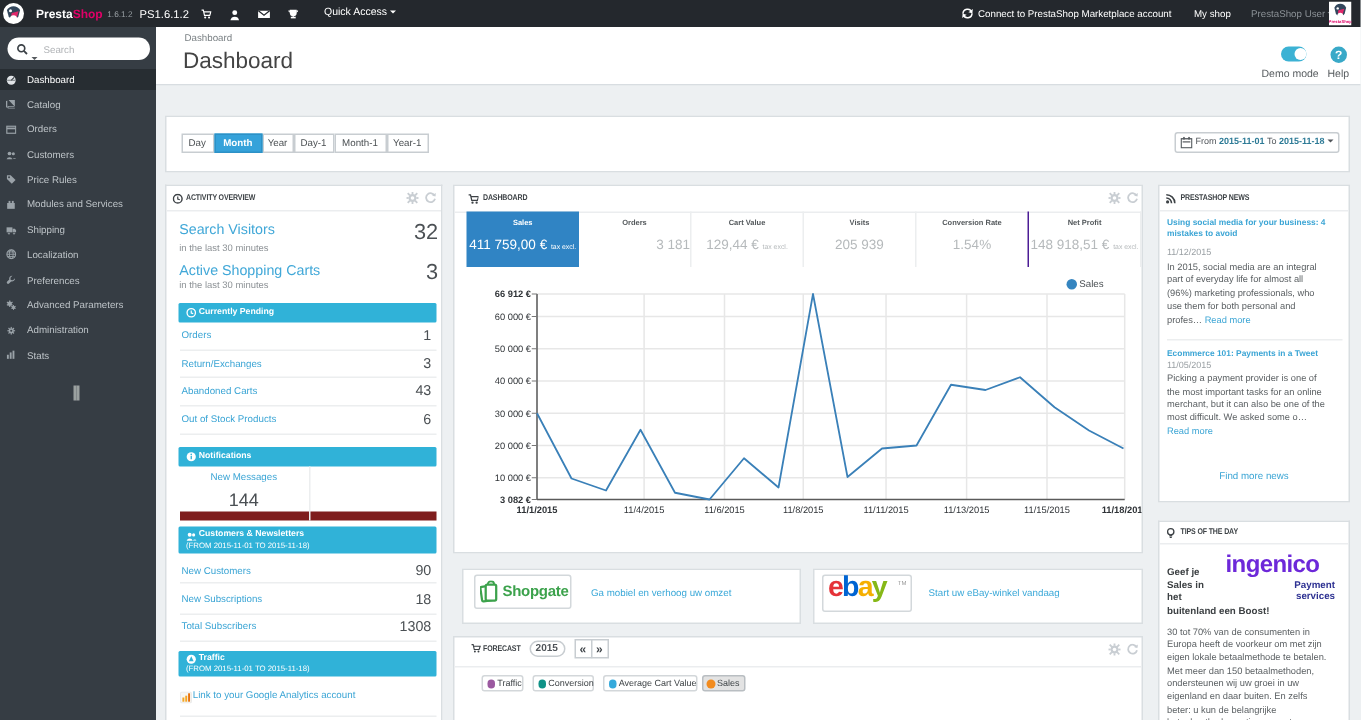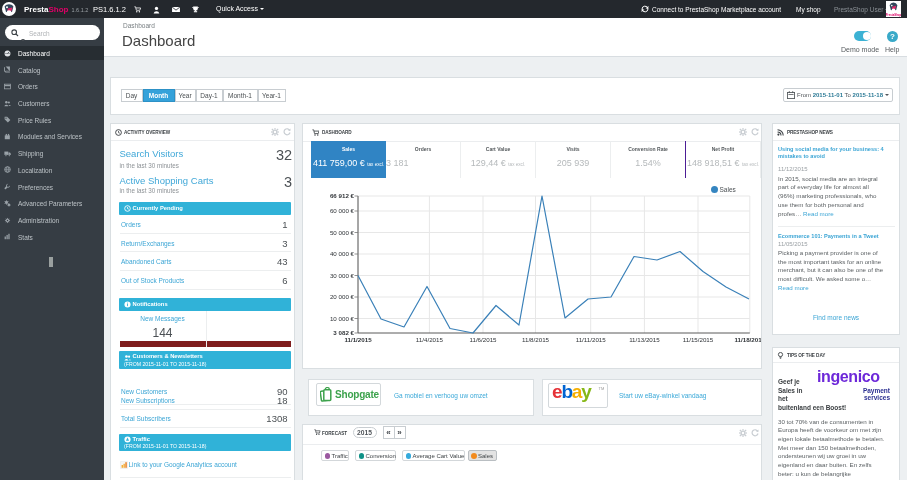--- a/index.html
+++ b/index.html
@@ -273,21 +273,21 @@
 <div class="abs" style="left:119px;top:351px;width:172px;height:18px;background:#30b2d8;border-radius:1px;color:#fff;">
     <svg class="abs" style="left:5px;top:2.8px" width="7" height="7" viewBox="0 0 8 8">
       <circle cx="2.8" cy="2.8" r="1.5" fill="#fff"></circle>
       <circle cx="5.8" cy="3" r="1.2" fill="#fff"></circle>
       <path d="M0.5 7.5 A2.4 2.4 0 0 1 5.1 7.5 Z" fill="#fff"></path>
       <path d="M5.2 7.2 A1.9 1.9 0 0 1 8.2 7.2 Z" fill="#fff"></path>
     </svg>
     <div style="position:absolute;left:13.5px;top:2px;font-size:5.8px;font-weight:bold;white-space:nowrap;">Customers &amp; Newsletters</div>
     <div style="position:absolute;left:5px;top:9.5px;font-size:5.2px;white-space:nowrap;">(FROM 2015-11-01 TO 2015-11-18)</div>
   </div>
-<div class="row" style="top:369px;height:36px;">
+<div class="row" style="top:369px;height:20px;">
     <span class="lbl" style="top:62%;">New Customers</span>
     <span class="val" style="top:62%;">90</span>
   </div>
 <div class="row" style="top:391.5px;height:18.3px;">
     <span class="lbl">New Subscriptions</span>
     <span class="val">18</span>
   </div>
 <div class="row" style="top:409.8px;height:18.2px;">
     <span class="lbl">Total Subscribers</span>
     <span class="val">1308</span>
@@ -332,21 +332,21 @@
     <path d="M6.8 2.5 A3 3 0 1 0 7 4.5" fill="none" stroke="#c9ced3" stroke-width="1.2"></path>
     <path d="M7.6 0.6 L7.3 3 L5 2.4 Z" fill="#c9ced3"></path>
   </svg>
 <div class="abs" style="left:303px;top:140.5px;width:458px;border-top:1px solid #ebedef;"></div>
 <div class="abs" style="left:311px;top:141.4px;width:75px;height:37px;background:#3084c4;color:#fff;">
     <div style="text-align:center;font-size:5px;font-weight:bold;margin-top:5px;">Sales</div>
     <div style="text-align:center;font-size:9px;margin-top:6px;white-space:nowrap;">411 759,00 € <span style="font-size:4.6px;">tax excl.</span></div>
   </div>
 <div class="abs" style="left:386px;top:141.4px;width:75px;height:37px;border-right:1px solid #eceeef;">
     <div style="text-align:center;font-size:5px;font-weight:bold;color:#54595c;margin-top:5px;">Orders</div>
-    <div style="text-align:left;font-size:9px;color:#b5b9bb;margin-top:6px;white-space:nowrap;">3 181</div>
+    <div style="text-align:right;font-size:9px;color:#b5b9bb;margin-top:6px;white-space:nowrap;">3 181</div>
   </div>
 <div class="abs" style="left:461px;top:141.4px;width:75px;height:37px;border-right:1px solid #eceeef;">
     <div style="text-align:center;font-size:5px;font-weight:bold;color:#54595c;margin-top:5px;">Cart Value</div>
     <div style="text-align:center;font-size:9px;color:#b5b9bb;margin-top:6px;white-space:nowrap;">129,44 € <span style="font-size:4.6px;">tax excl.</span></div>
   </div>
 <div class="abs" style="left:536px;top:141.4px;width:75px;height:37px;border-right:1px solid #eceeef;">
     <div style="text-align:center;font-size:5px;font-weight:bold;color:#54595c;margin-top:5px;">Visits</div>
     <div style="text-align:center;font-size:9px;color:#b5b9bb;margin-top:6px;white-space:nowrap;">205 939</div>
   </div>
 <div class="abs" style="left:611px;top:141.4px;width:75px;height:37px;border-right:1px solid #4c1d95;">

